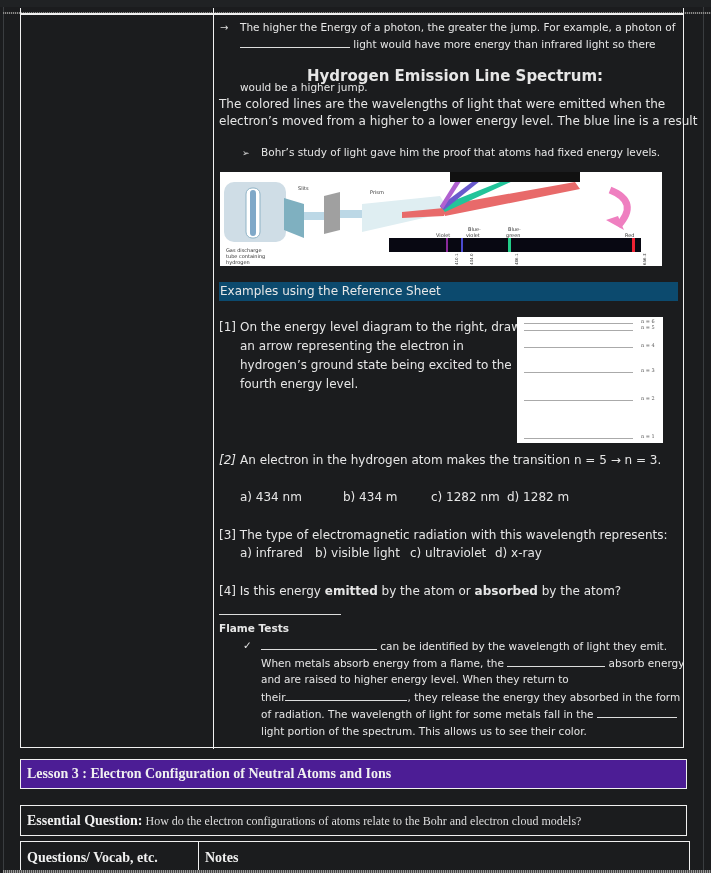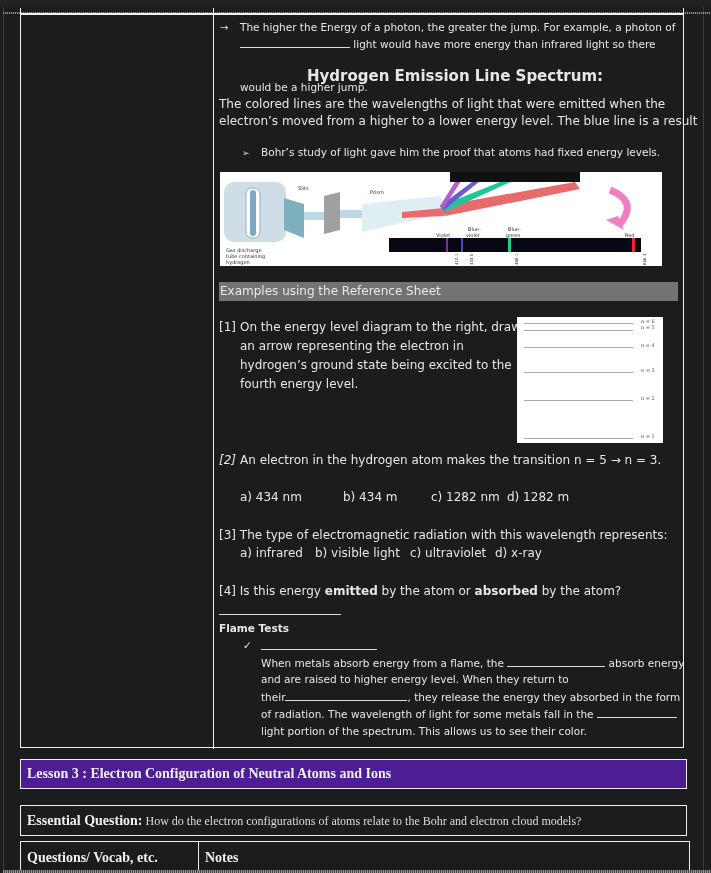--- a/index.html
+++ b/index.html
@@ -23,21 +23,21 @@
   .grid .col-div { position: absolute; left: 192px; top: -7px; width: 1px; height: 741px; background: #f0f0f0; }
   .grid .top-tick-r { position: absolute; left: 662px; top: -7px; width: 1px; height: 7px; background: #f0f0f0; }
   .grid .top-tick-l { position: absolute; left: -1px; top: -7px; width: 1px; height: 7px; background: #f0f0f0; }
   .t { position: absolute; white-space: nowrap; }
   .sm { font-size: 10.5px; }
   .b { font-weight: bold; }
   .arrow { position: absolute; font-size: 10px; color: #ddd; }
 
   .spectrum-img { position: absolute; left: 220px; top: 172px; width: 442px; height: 94px; background: #ffffff; overflow: hidden; }
 
-  .examples-bar { position: absolute; left: 219px; top: 282px; width: 459px; height: 19px; background: #737373; font-size: 12px; line-height: 19px; padding-left: 1px; color: #e8e8e8; }
+  .examples-bar { position: absolute; left: 219px; top: 282px; width: 459px; height: 19px; background: #0c4a6e; font-size: 12px; line-height: 19px; padding-left: 1px; color: #e8e8e8; }
 
   .energy-diagram { position: absolute; left: 517px; top: 317px; width: 146px; height: 126px; background: #fff; }
   .energy-diagram .lvl { position: absolute; left: 7px; width: 109px; height: 1px; background: #aaa; }
   .energy-diagram .lbl { position: absolute; left: 124px; font-family: "DejaVu Serif", serif; font-size: 5px; color: #555; line-height: 6px; }
 
   .blank { display: inline-block; border-bottom: 1px solid #ddd; height: 11px; vertical-align: baseline; }
 
   .lesson-bar { position: absolute; left: 20px; top: 759px; width: 667px; height: 30px; background: #4c1d95; border: 1px solid #f0f0f0;
     font-family: "Liberation Serif", serif; font-weight: bold; font-size: 14px; line-height: 28px; padding-left: 6px; color: #f0f0f0; }
   .eq-box { position: absolute; left: 20px; top: 805px; width: 667px; height: 31px; border: 1px solid #f0f0f0;
@@ -153,21 +153,21 @@
   <span class="t" style="left:240px;top:546px;font-size:12px;">a) infrared</span>
   <span class="t" style="left:315px;top:546px;font-size:12px;">b) visible light</span>
   <span class="t" style="left:410px;top:546px;font-size:12px;">c) ultraviolet</span>
   <span class="t" style="left:495px;top:546px;font-size:12px;">d) x-ray</span>
 
   <span class="t" style="left:219px;top:584px;font-size:12px;"><span>[4] Is this energy </span><b>emitted</b><span> by the atom or </span><b>absorbed</b><span> by the atom?</span></span>
   <span class="blank" style="position:absolute;left:219px;top:604px;width:122px;"></span>
 
   <span class="t b sm" style="left:219px;top:622px;">Flame Tests</span>
   <span class="t sm" style="left:243px;top:639px;">✓</span>
-  <span class="t sm" style="left:261px;top:639px;"><span class="blank" style="width:116px;"></span></span>
+  <span class="t sm" style="left:261px;top:639px;"><span class="blank" style="width:116px;"></span><span> can be identified by the wavelength of light they emit.</span></span>
   <span class="t sm" style="left:261px;top:656px;"><span>When metals absorb energy from a flame, the </span><span class="blank" style="width:98px;"></span><span> absorb energy</span></span>
   <span class="t sm" style="left:261px;top:673px;">and are raised to higher energy level.  When they return to</span>
   <span class="t sm" style="left:261px;top:690px;"><span>their</span><span class="blank" style="width:122px;"></span><span>, they release the energy they absorbed in the form</span></span>
   <span class="t sm" style="left:261px;top:707px;"><span>of radiation. The wavelength of light for some metals fall in the </span><span class="blank" style="width:80px;"></span></span>
   <span class="t sm" style="left:261px;top:725px;">light portion of the spectrum.  This allows us to see their color.</span>
 
   <div class="lesson-bar">Lesson 3 : Electron Configuration of Neutral Atoms and Ions</div>
 
   <div class="eq-box">
     <span class="lead">Essential Question:</span><span> How do the electron configurations of atoms relate to the Bohr and electron cloud models?</span>

